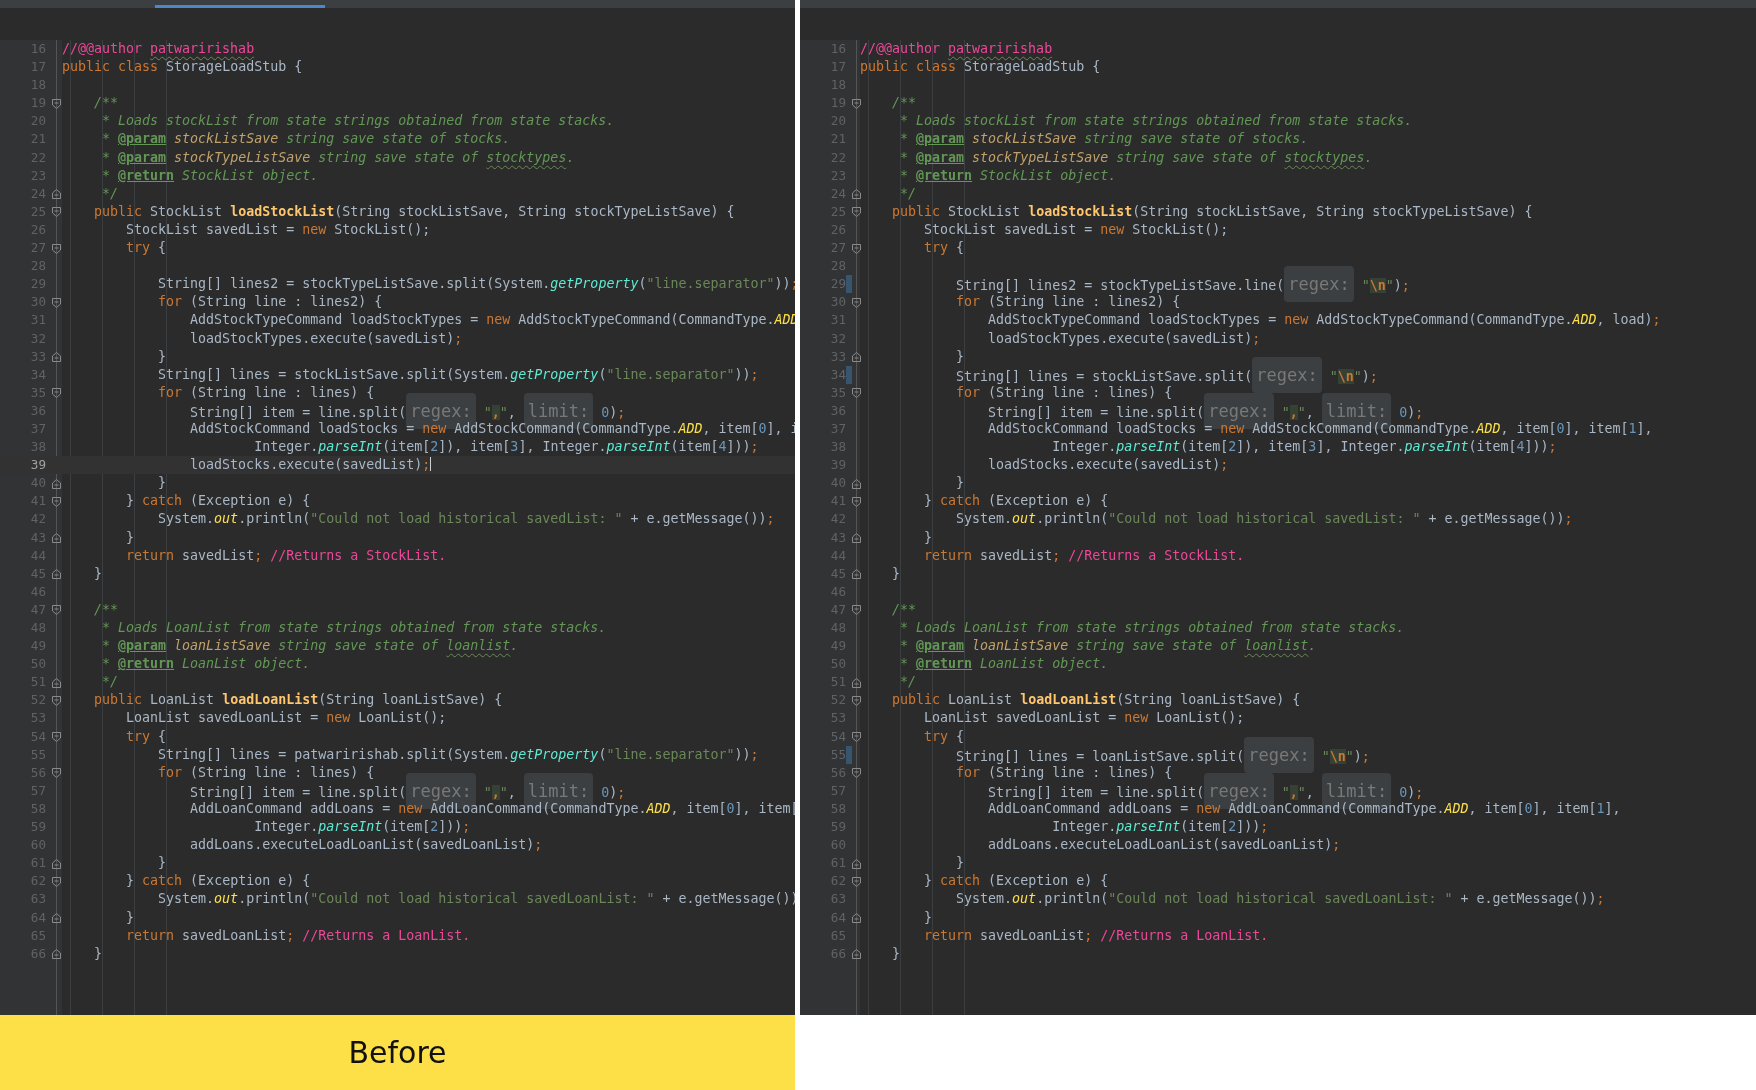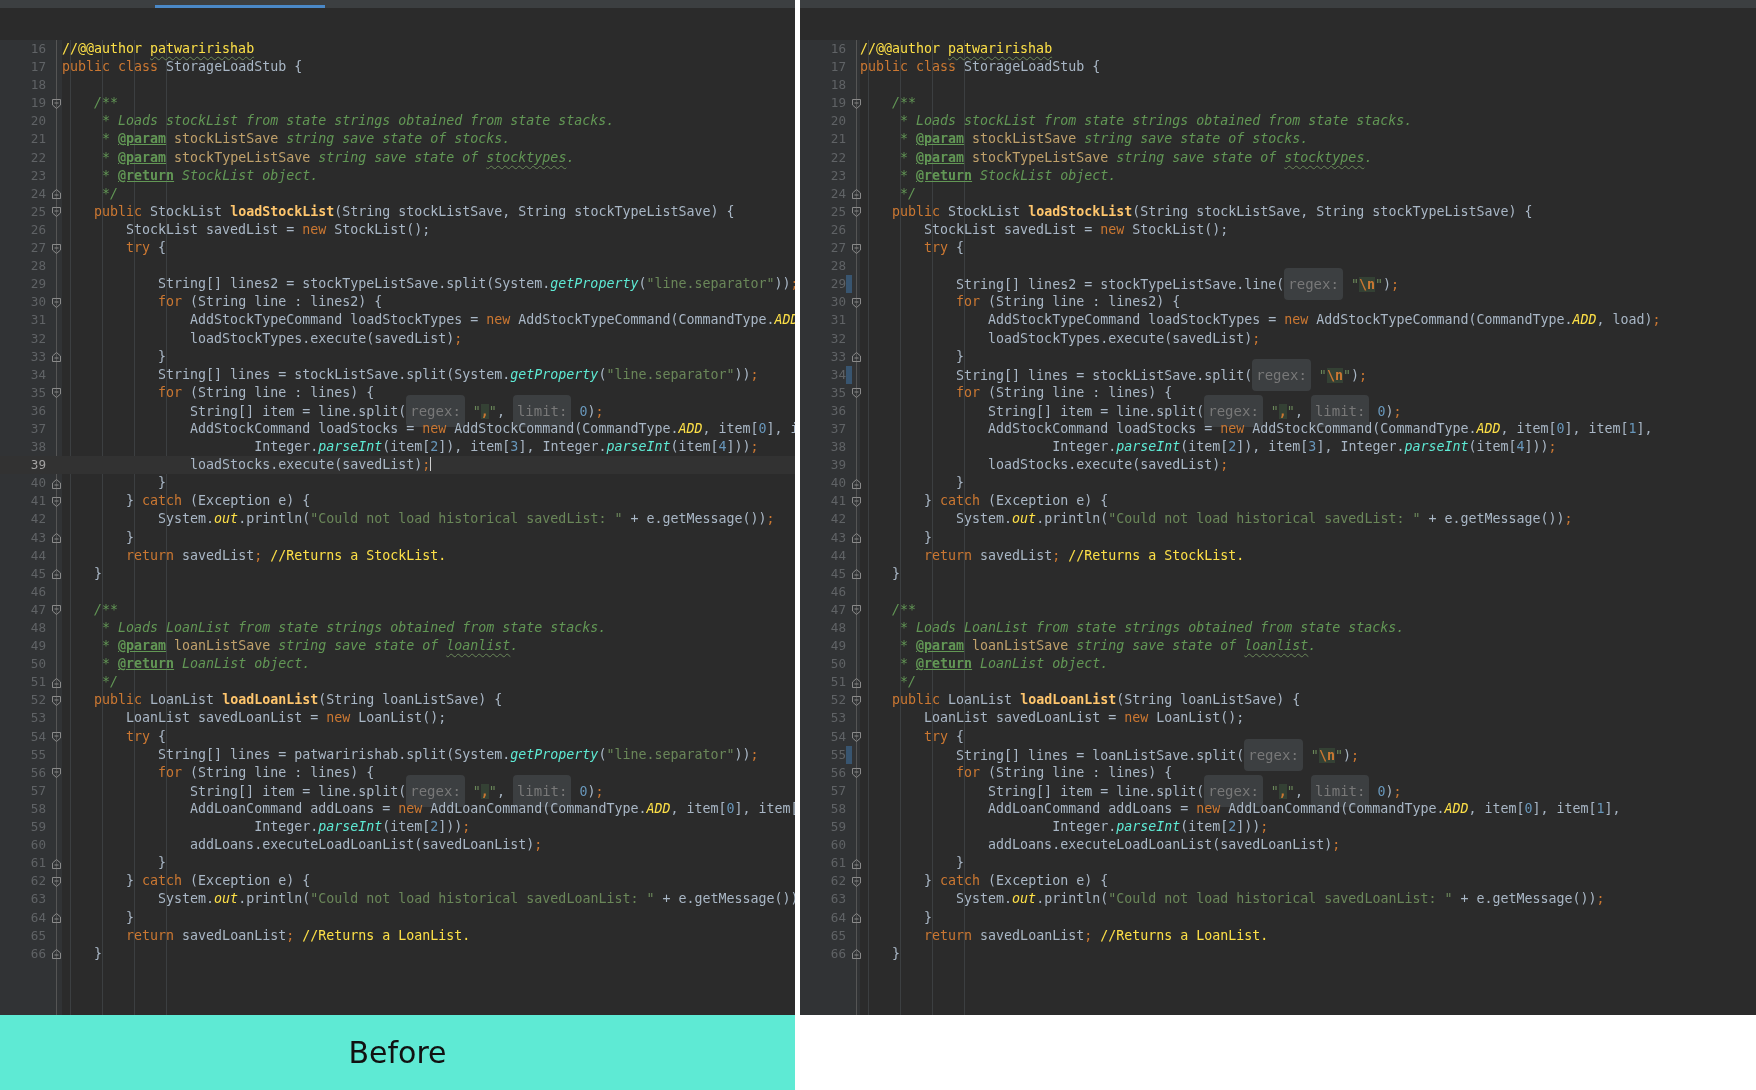--- a/index.html
+++ b/index.html
@@ -69,45 +69,45 @@
   
   .indent-guides { position:absolute; left:62px; top:0; bottom:0; right:0; pointer-events:none; }
   #panel-after .indent-guides { left:60px; }
   .iguide { position:absolute; top:0; bottom:0; width:1px; background:#3c3f41; }
 
   
   .kw   { color:#cc7832; }
   .str  { color:#6a8759; }           
   .esc  { color:#cc7832; font-weight:bold; background:#344134; }
   .num  { color:#6897bb; }
-  .cmt  { color:#fde047; }           
+  .cmt  { color:#ec4899; }           
   .doc  { color:#629755; font-style:italic; }
   .doctag { color:#629755; font-weight:bold; text-decoration:underline; }
-  .docval { color:#c0a16b; }
+  .docval { color:#c0a16b; font-style:italic; }
   .typo { text-decoration: underline wavy #6a8759 1px; text-underline-offset:3px; }
   .stat { font-style:italic; color:#5eead4; }
   .statp { font-style:italic; color:#fde047; }
   .mdecl{ color:#ffc66d; font-weight:bold; }
   .cls  { color:#a9b7c6; }
   .semi { color:#cc7832; }
   .hint {
     color:#787878; background:#3c3f41; border-radius:4px;
-    padding:8px 4px; font-size:14px;
+    padding:8px 4px; font-size:17px;
   }
   .caret {
     display:inline-block; width:0; border-left:1.4px solid #d0d0d0;
     height:14px; vertical-align:-2px; margin-left:-0.5px;
   }
 
   
   .caption {
     position:absolute; bottom:0; height:75px;
     display:flex; align-items:center; justify-content:center;
     font-family:"DejaVu Sans", sans-serif; font-size:30px; color:#111;
-    background:#5eead4;
+    background:#fde047;
   }
   #caption-before { left:0; width:795px; }
   #caption-after  { left:800px; width:956px; }
   .txtcaret {
     display:inline-block; width:0; border-left:2px solid #000;
     height:34px; vertical-align:-7px; margin-right:1px;
   }
 </style>
 </head>
 <body>

